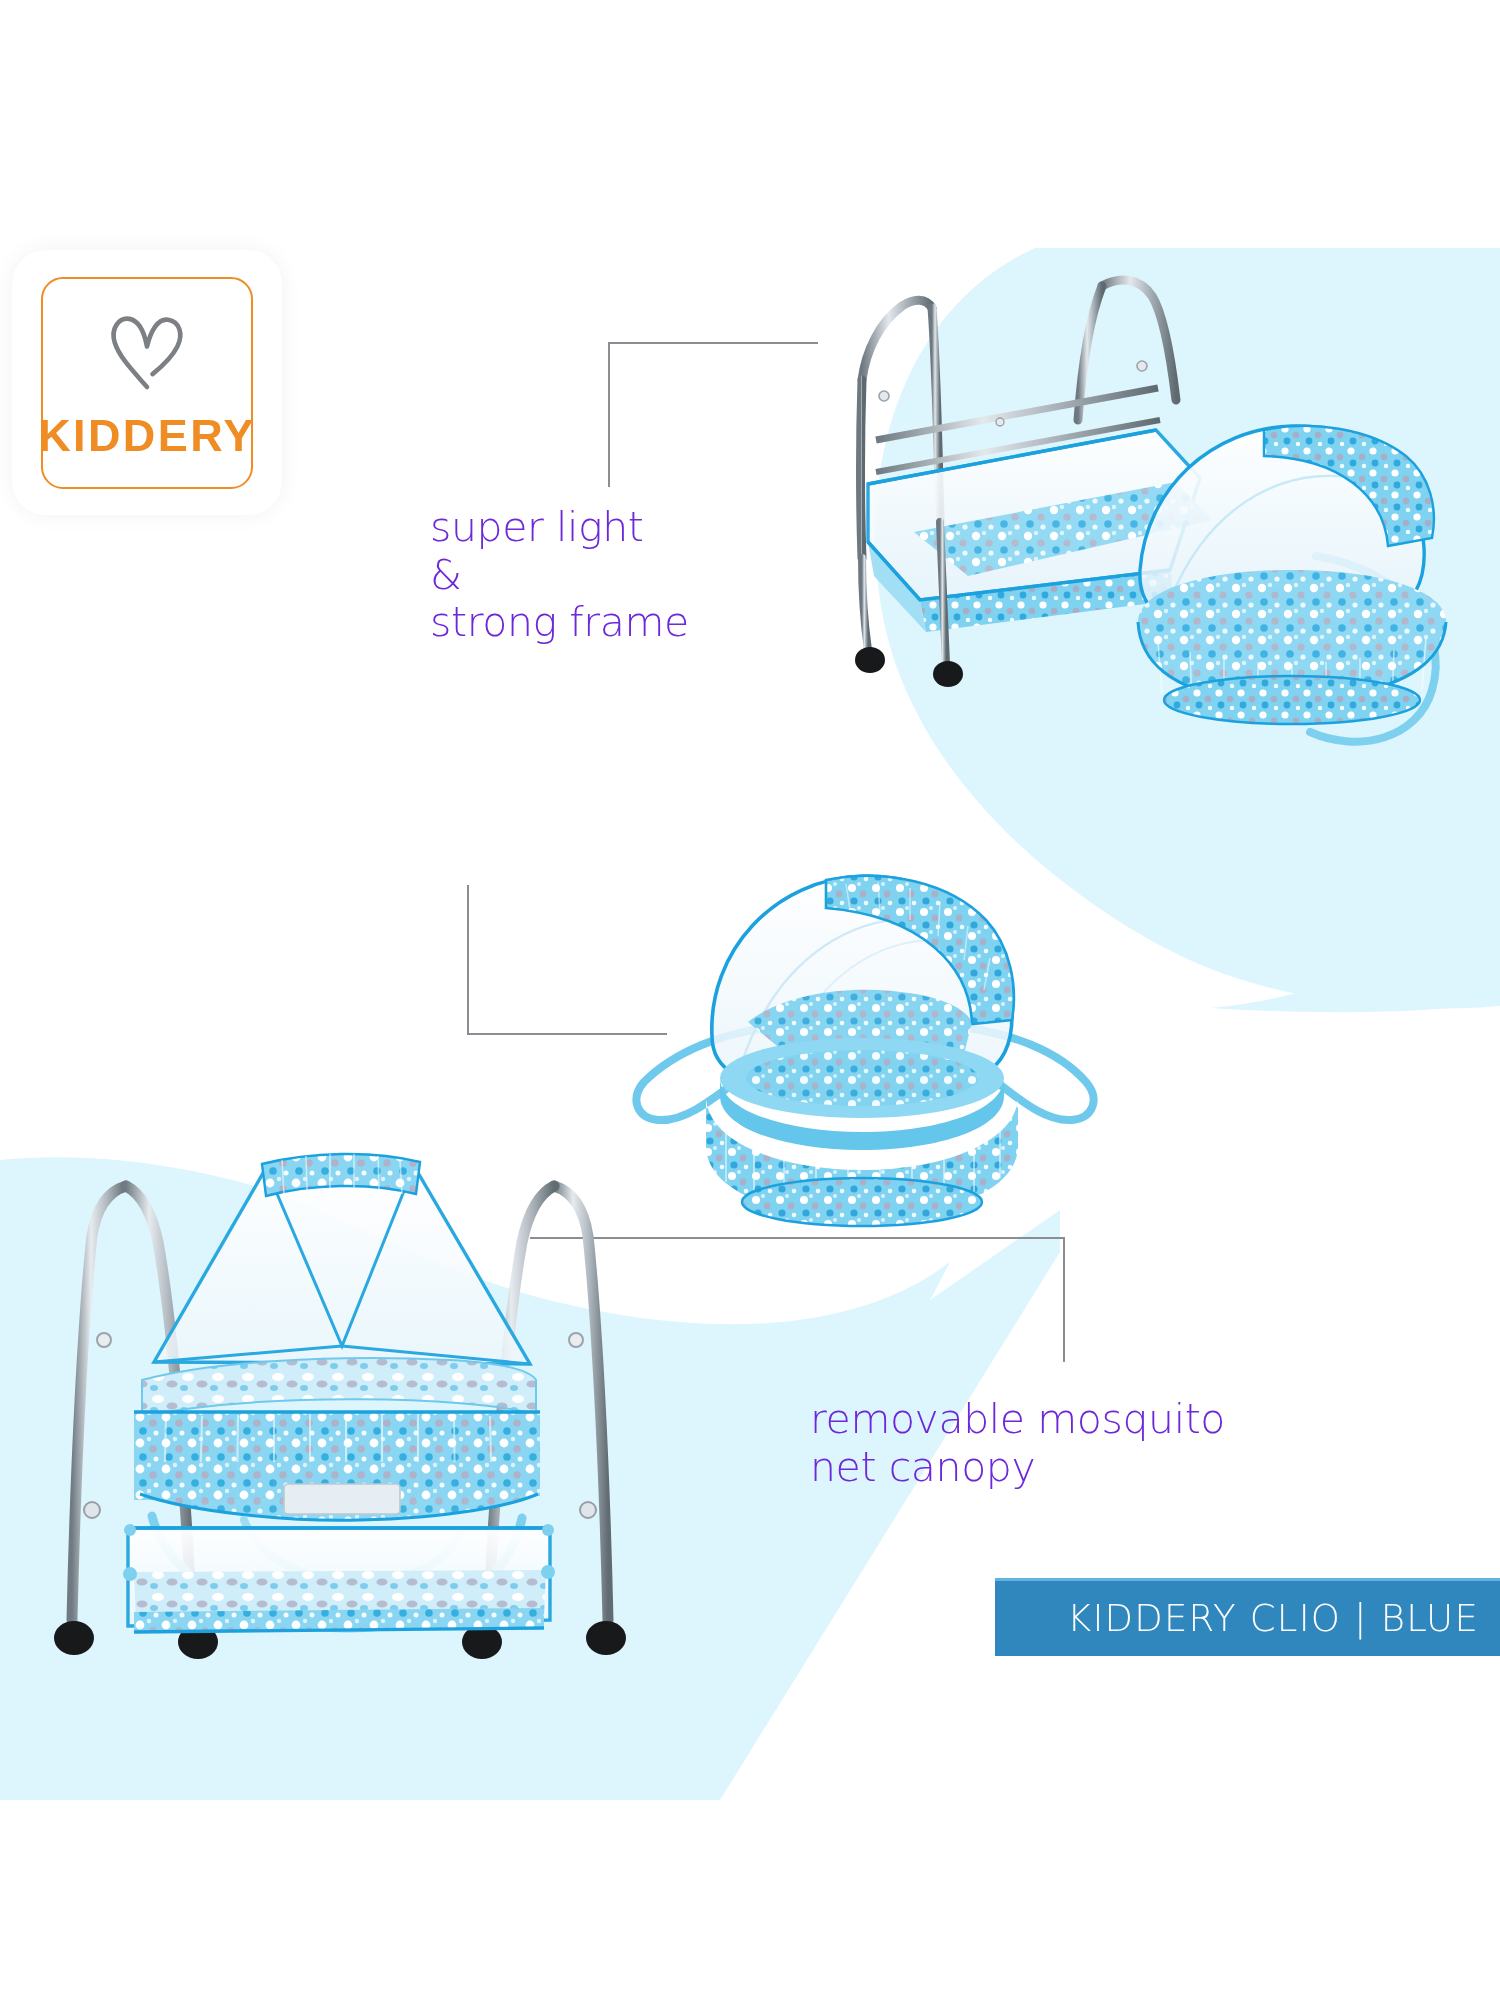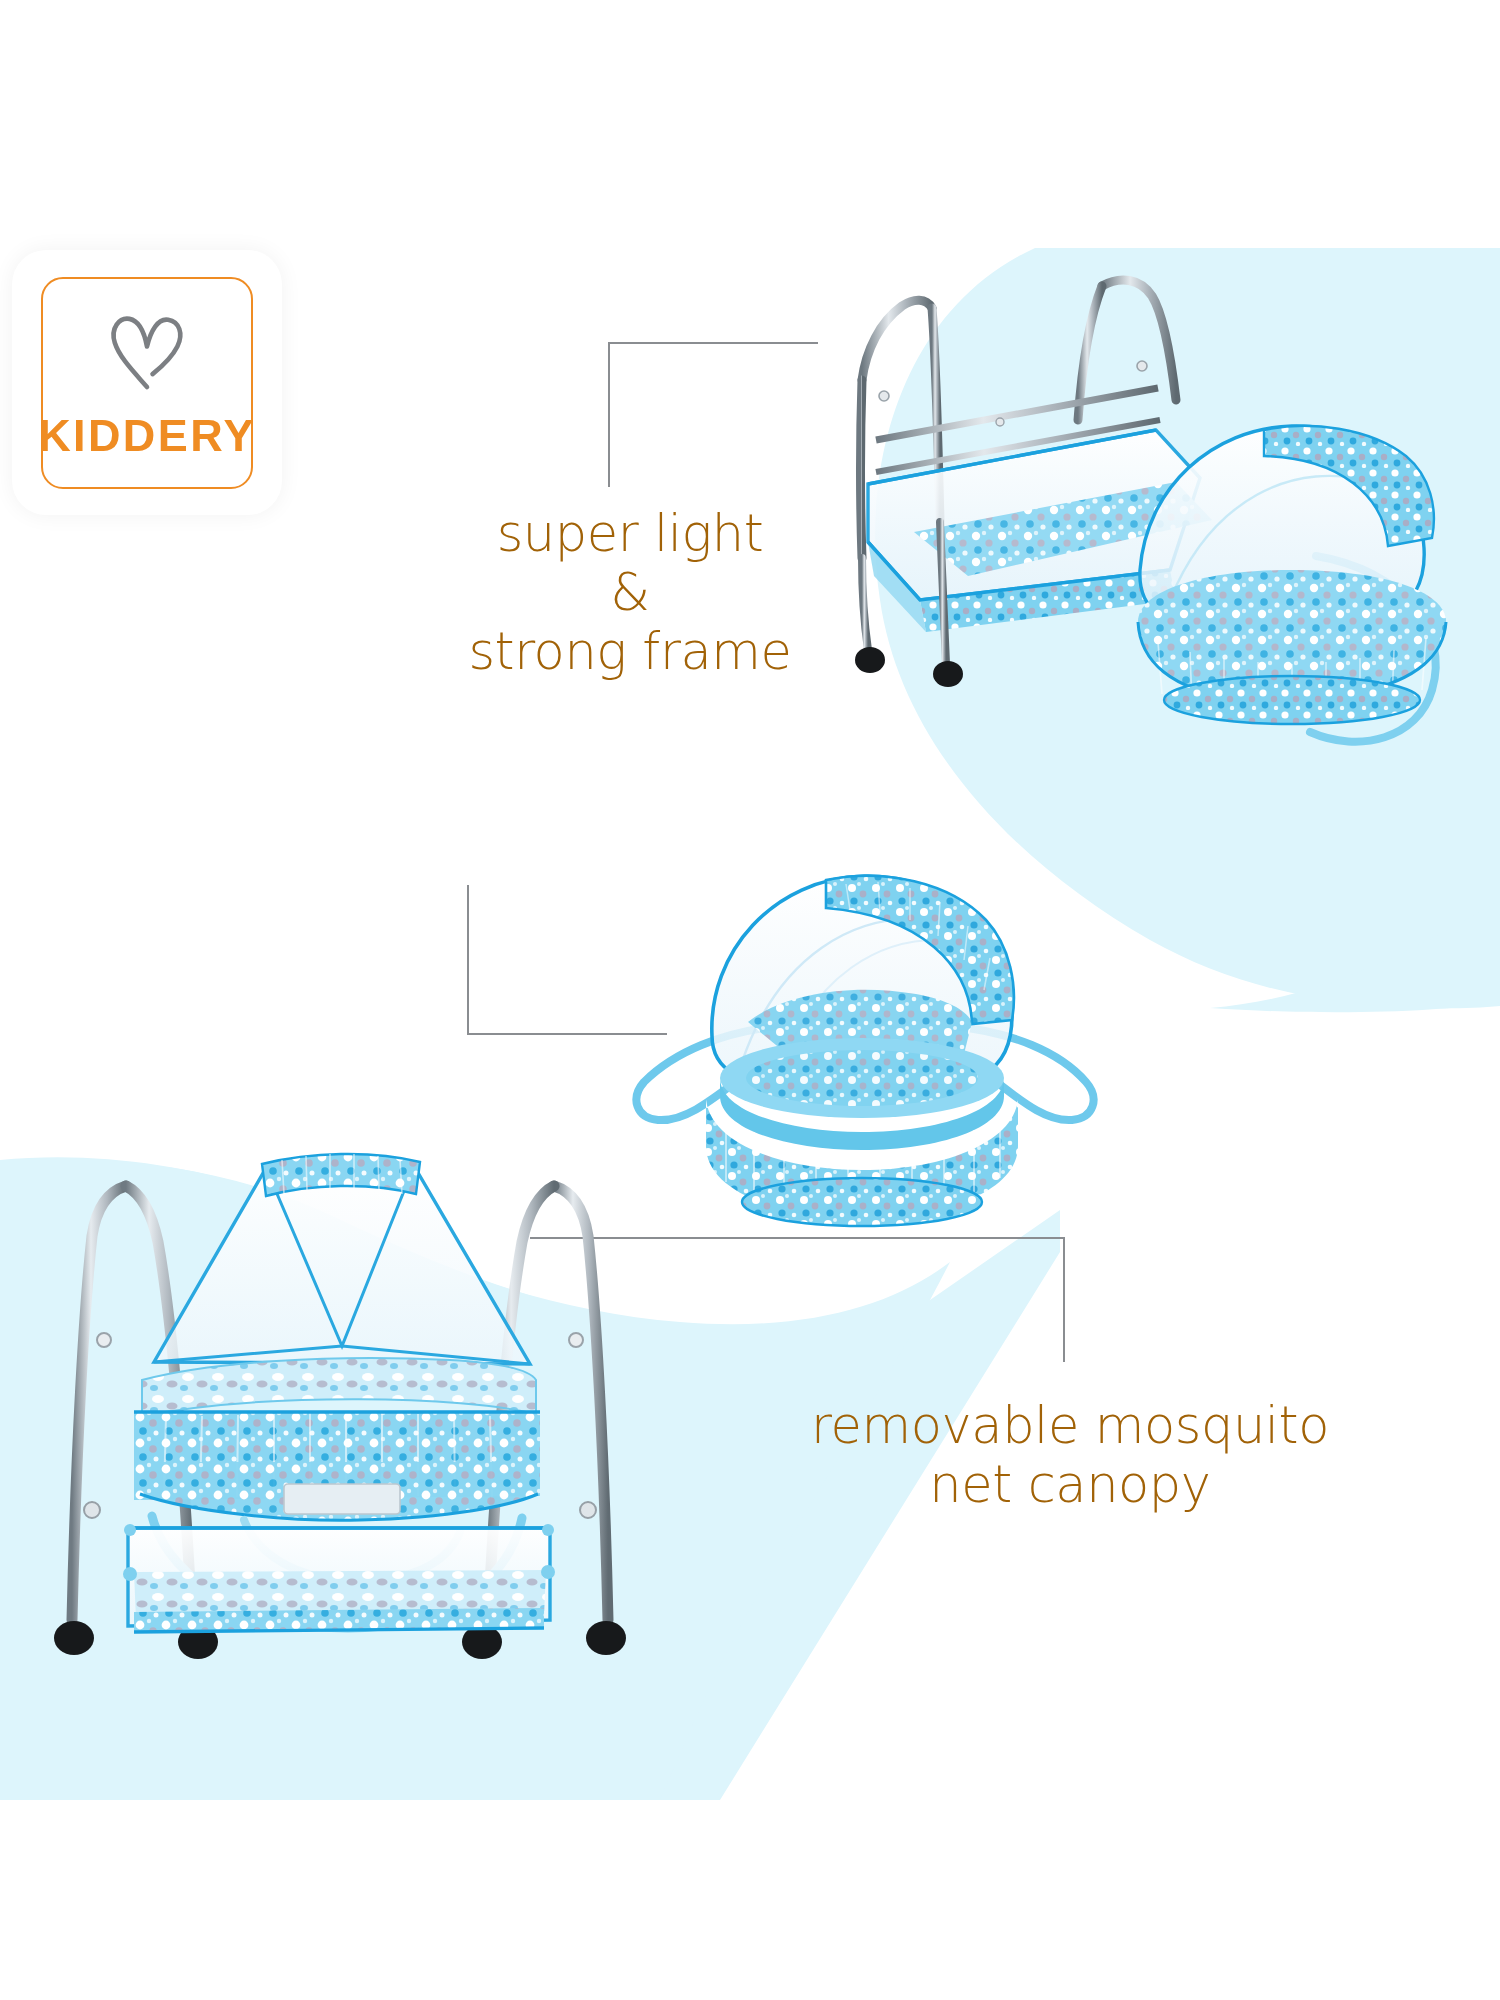--- a/index.html
+++ b/index.html
@@ -58,24 +58,23 @@
     font-size: 45px;
     font-weight: bold;
     letter-spacing: 2.4px;
     margin-top: 12px;
     font-family: "Liberation Sans", sans-serif;
   }
 
   
   .caption {
     position: absolute;
-    color: #a16207;
-    font-size: 51px;
+    color: #6d28d9;
+    font-size: 41px;
     line-height: 1.16;
-    text-align: center;
     font-family: "DejaVu Sans", sans-serif;
     font-weight: 300;
     letter-spacing: -0.4px;
     white-space: pre-line;
   }
   #caption-1 { left: 430px;  top: 504px;  width: 400px; }
   #caption-2 { left: 250px;  top: 786px;  width: 440px; }
   #caption-3 { left: 810px;  top: 1396px; width: 520px; }
 
   
@@ -432,14 +431,17 @@
     <path d="M 104 462 L 514 458 L 514 478 L 104 482 Z" fill="url(#dotsC)"></path>
     <path d="M 98 378 L 520 378" fill="none" stroke="#1ba1de" stroke-width="3.4"></path>
     <path d="M 104 482 L 514 478" fill="none" stroke="#1ba1de" stroke-width="3.4"></path>
 
     <circle cx="100" cy="424" r="7" fill="#7ed0ef"></circle>
     <circle cx="518" cy="422" r="7" fill="#7ed0ef"></circle>
     <circle cx="100" cy="380" r="6" fill="#7ed0ef"></circle>
     <circle cx="518" cy="380" r="6" fill="#7ed0ef"></circle>
   </svg>
 
+  <div class="banner">
+    <span class="banner-text">KIDDERY CLIO | BLUE</span>
+  </div>
 
 </div>
 
 </body></html>

